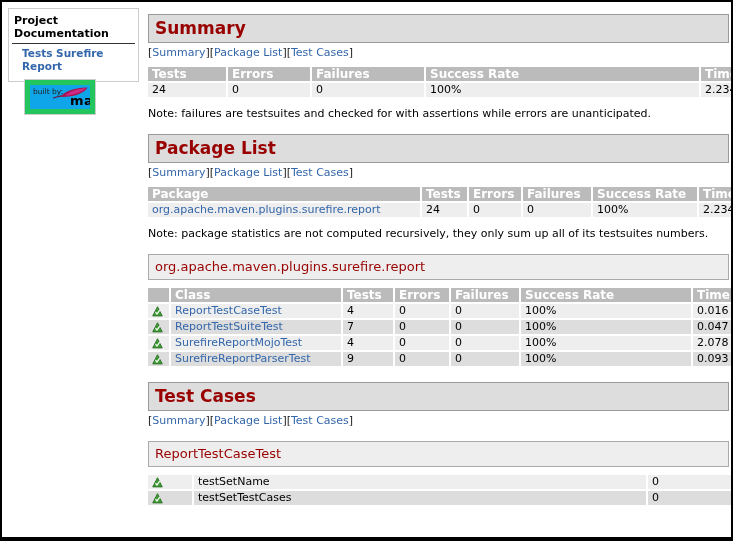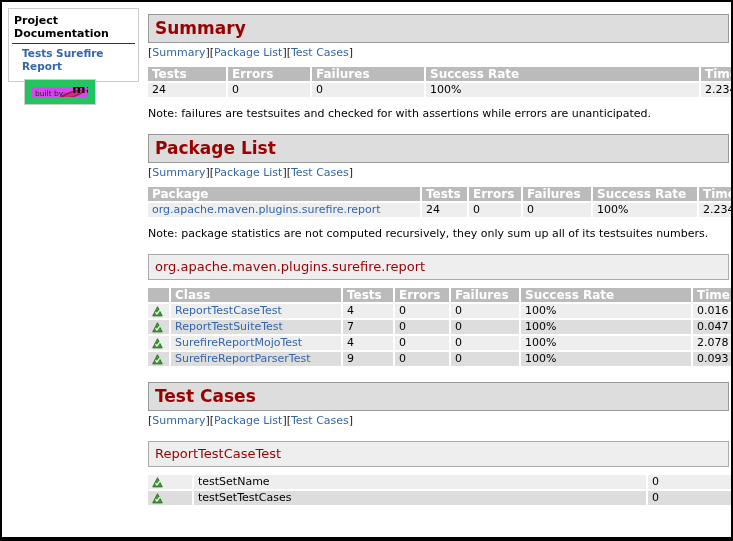--- a/index.html
+++ b/index.html
@@ -36,24 +36,24 @@
   .nav-link-wrap { padding: 3px 0 0 10px; }
   .nav-page-link {
     color: var(--link, #36a);
     font-weight: bold;
     text-decoration: none;
     font-size: 10.5px;
     cursor: pointer;
   }
   .maven-logo {
     margin: 7px 0 0 13px;
-    width: 70px; height: 24px;
-    border: 7px solid #22c55e;
+    width: 70px; height: 34px;
+    border: 5px solid #22c55e;
     outline: 1px solid #ccc;
-    background: #d946ef;
+    background: #0ea5e9;
     position: relative;
     overflow: hidden;
   }
   .builtby { font-size: 7.5px; position: absolute; left: 3px; top: 2px; color: #222; }
   .maven-feather { position: absolute; right: 1px; top: 1px; }
   .maven-word {
     position: absolute; left: 0; right: 0; bottom: 1px;
     text-align: center;
     font-weight: bold; font-size: 13px; letter-spacing: 0.5px; color: #000; padding-left: 40px;
   }

